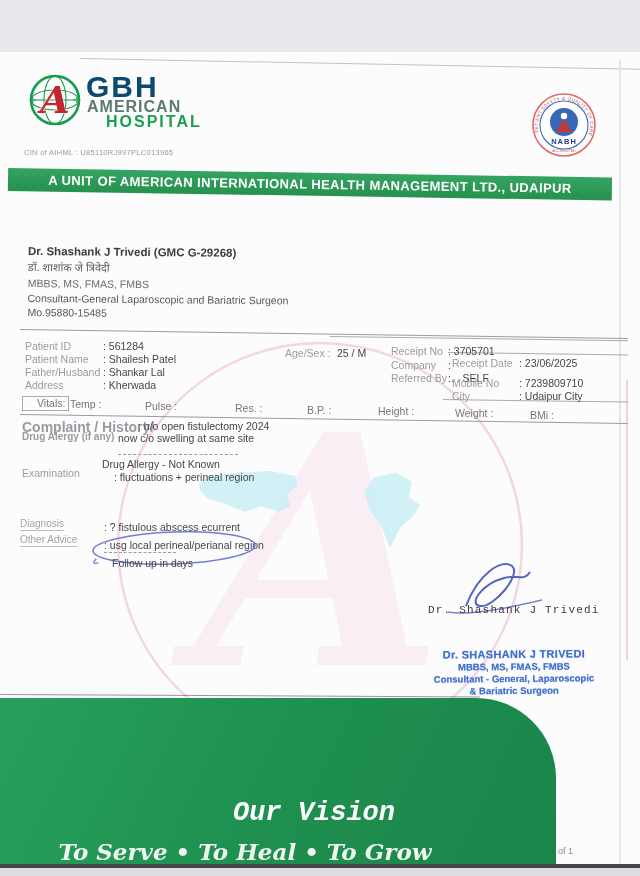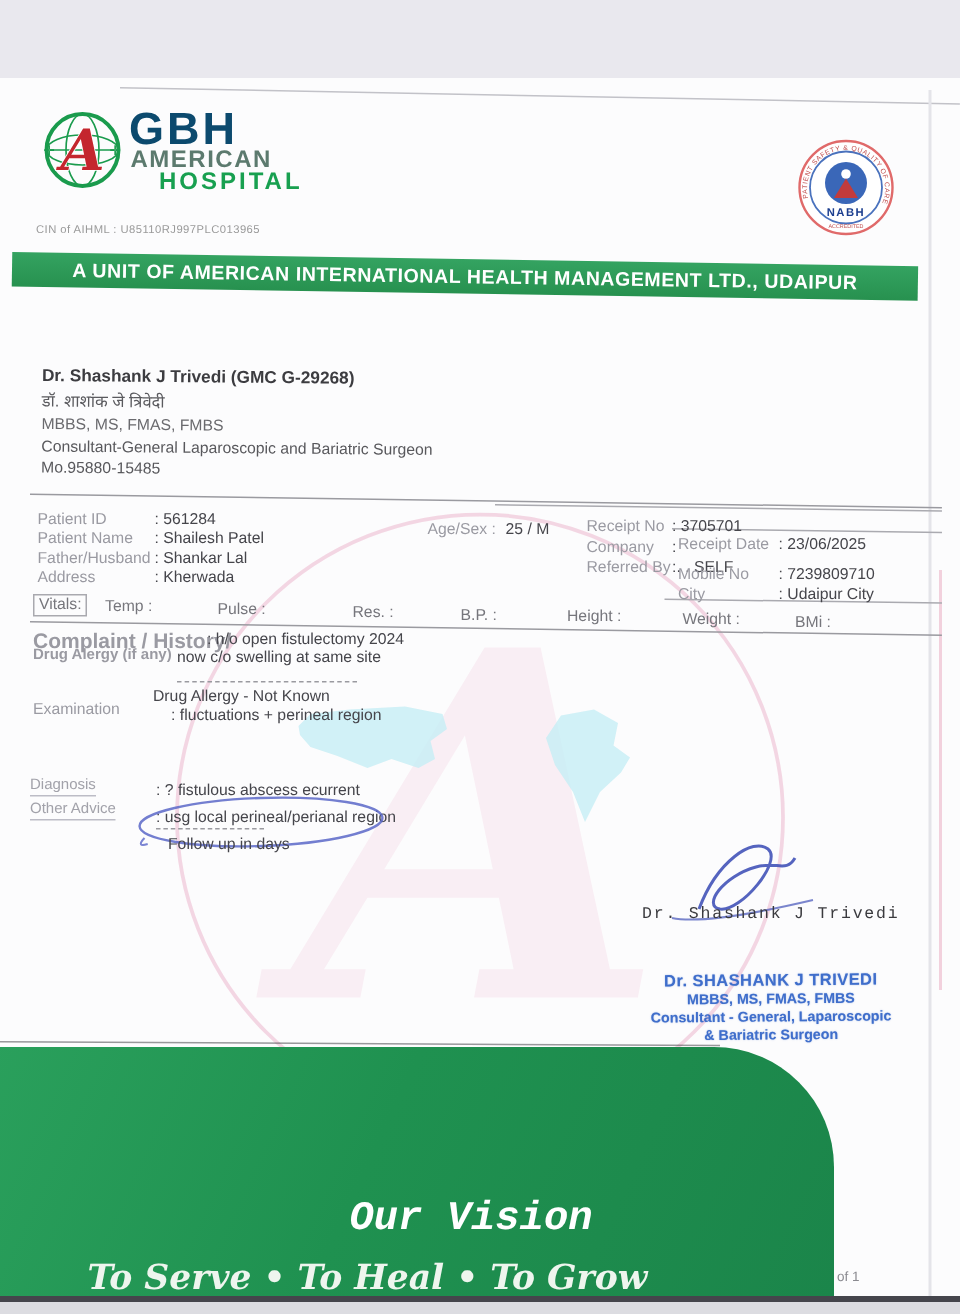--- a/index.html
+++ b/index.html
@@ -20,21 +20,21 @@
     background:linear-gradient(180deg,#34a361,#27914f);transform:rotate(.9deg);
     transform-origin:left center;display:flex;align-items:center;justify-content:center;}
   .banner span{color:#fff;font-weight:800;font-size:13px;letter-spacing:.4px;}
   
   .doc{position:absolute;left:28px;top:245px;transform:rotate(.5deg);transform-origin:left top;}
   .doc .n1{font-weight:800;font-size:11.5px;color:#3c3c40;}
   .doc .n2{font-size:11px;color:#5a5a5e;margin-top:2px;}
   .doc .n3{font-size:10.5px;color:#6a6a6e;margin-top:3px;}
   .doc .n4{font-size:10.5px;color:#58585c;margin-top:3px;}
   .doc .n5{font-size:10.5px;color:#58585c;margin-top:2px;}
-  .vbox{border:1px solid #a9a9af;padding:0 3px 1px 3px;color:#76767c;font-size:10.5px;}
+  .vbox{border:1px solid #a9a9af;padding:0 3px 1px 14px;color:#76767c;font-size:10.5px;}
   .vit{color:#76767c;font-size:10.5px;}
   .ulbl{color:#a2a2aa;font-size:10px;border-bottom:1px solid #bcbcc6;padding-bottom:1px;}
   .dash{border-top:1px dashed #9a9aa0;}
   .mono{font-family:"Liberation Mono",monospace;}
   
   .stamp{position:absolute;left:396px;top:648px;width:236px;text-align:center;
     color:#3f6ecb;font-weight:800;transform:rotate(-.5deg);
     text-shadow:0 0 1px rgba(63,110,203,.55);}
   .stamp .s1{font-size:11px;letter-spacing:.3px;}
   .stamp .s2,.stamp .s3,.stamp .s4{font-size:9.5px;margin-top:1px;}

